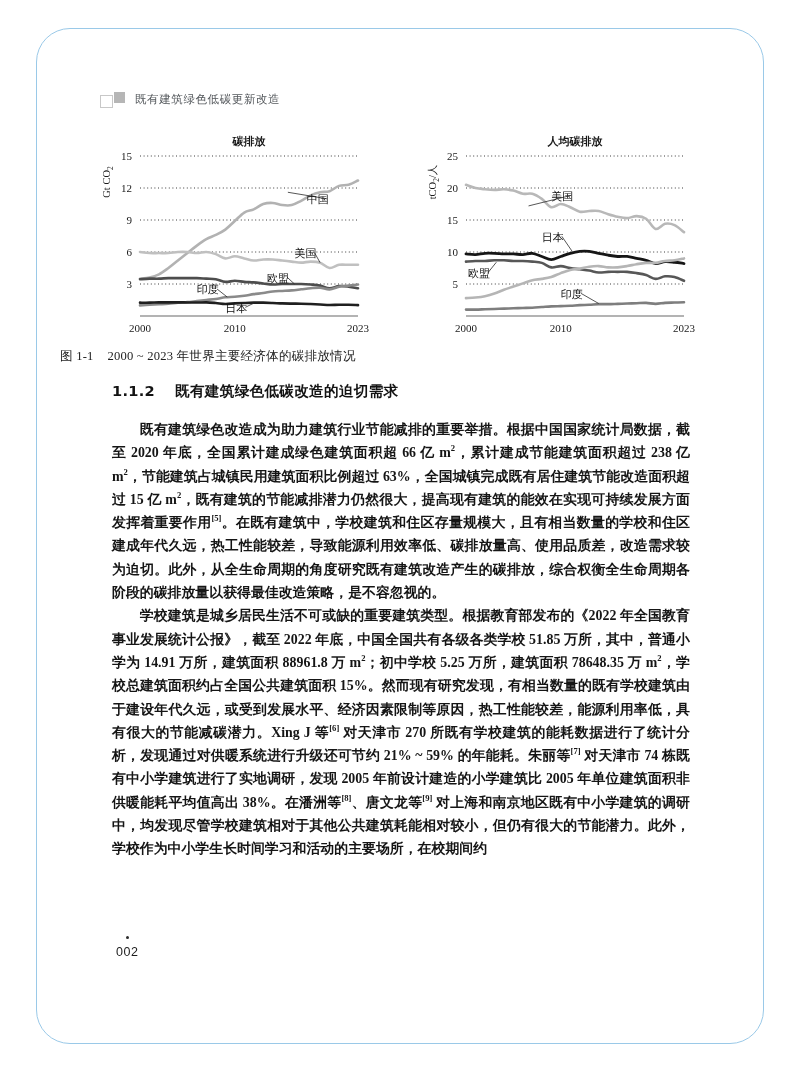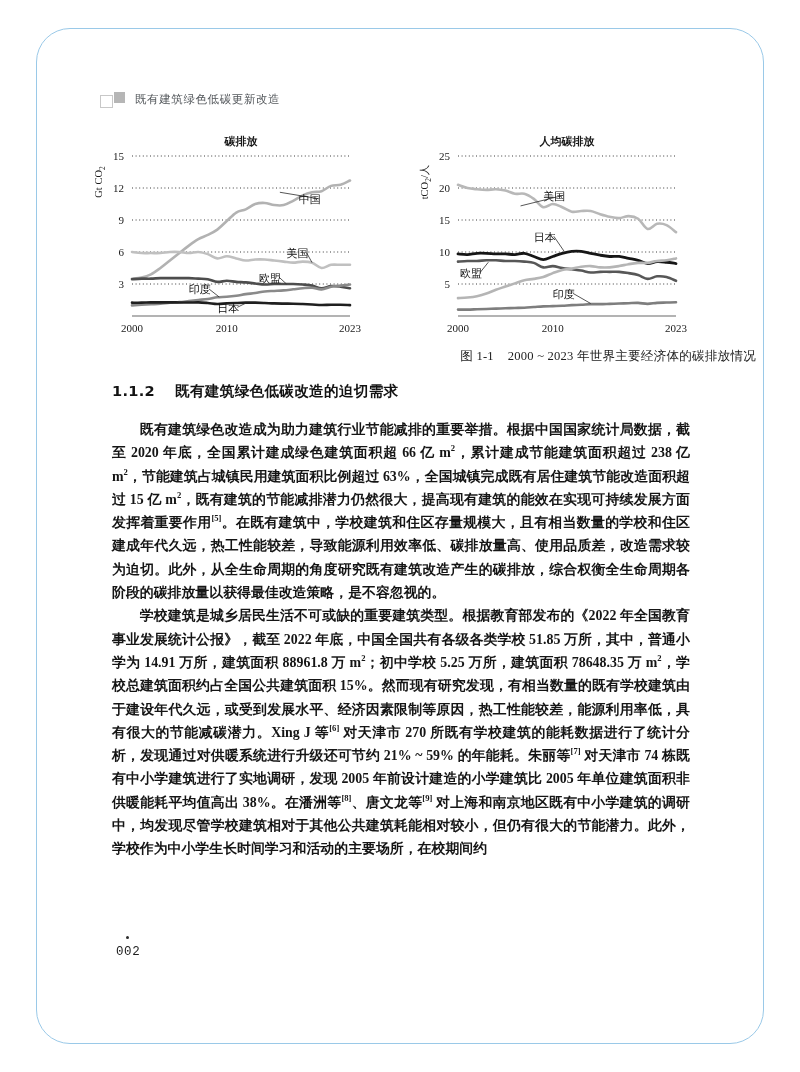--- a/index.html
+++ b/index.html
@@ -38,26 +38,26 @@
     width:11px;height:11px;background:#b6b6b6;display:block;
     position:relative;left:-6px;top:-2px;
   }
   #header-title{
     font-family:"DejaVu Sans","Liberation Sans",sans-serif;
     font-size:11.5px;color:#54585c;letter-spacing:.6px;
     margin-left:-3px;
   }
   
   #figure{
-    position:absolute;left:0;top:78px;width:664px;height:222px;
+    position:absolute;left:8px;top:78px;width:664px;height:222px;
   }
   #figure svg{display:block;}
   #fig-caption{
-    position:absolute;left:16px;top:296px;width:680px;
-    text-align:right;
+    position:absolute;left:0px;top:296px;width:680px;
+    text-align:left;
     font-size:12.6px;color:#1c1c1c;
     letter-spacing:.2px;
   }
   #fig-caption .num{margin-right:14px;}
   
   #sec-head{
     position:absolute;left:52px;top:330px;
     font-family:"DejaVu Sans","Liberation Sans",sans-serif;
     font-size:14.6px;font-weight:700;color:#131313;
     letter-spacing:.3px;
@@ -78,21 +78,21 @@
   sup{font-size:.62em;vertical-align:super;line-height:0;}
   .num{font-family:"Liberation Serif",serif;}
   
   #folio-dot{
     position:absolute;left:66px;top:884px;width:3px;height:3px;
     background:#2b2b2b;border-radius:50%;
   }
   #folio{
     position:absolute;left:56px;top:893px;
     font-size:12.5px;color:#1d1d1d;letter-spacing:.6px;
-    font-family:Liberation Mono, monospace;
+    font-family:Liberation Sans, sans-serif;
   }
 </style>
 </head>
 <body>
 
 <div id="frame">
   <div id="blue-border"></div>
 
   <div id="page">
 

